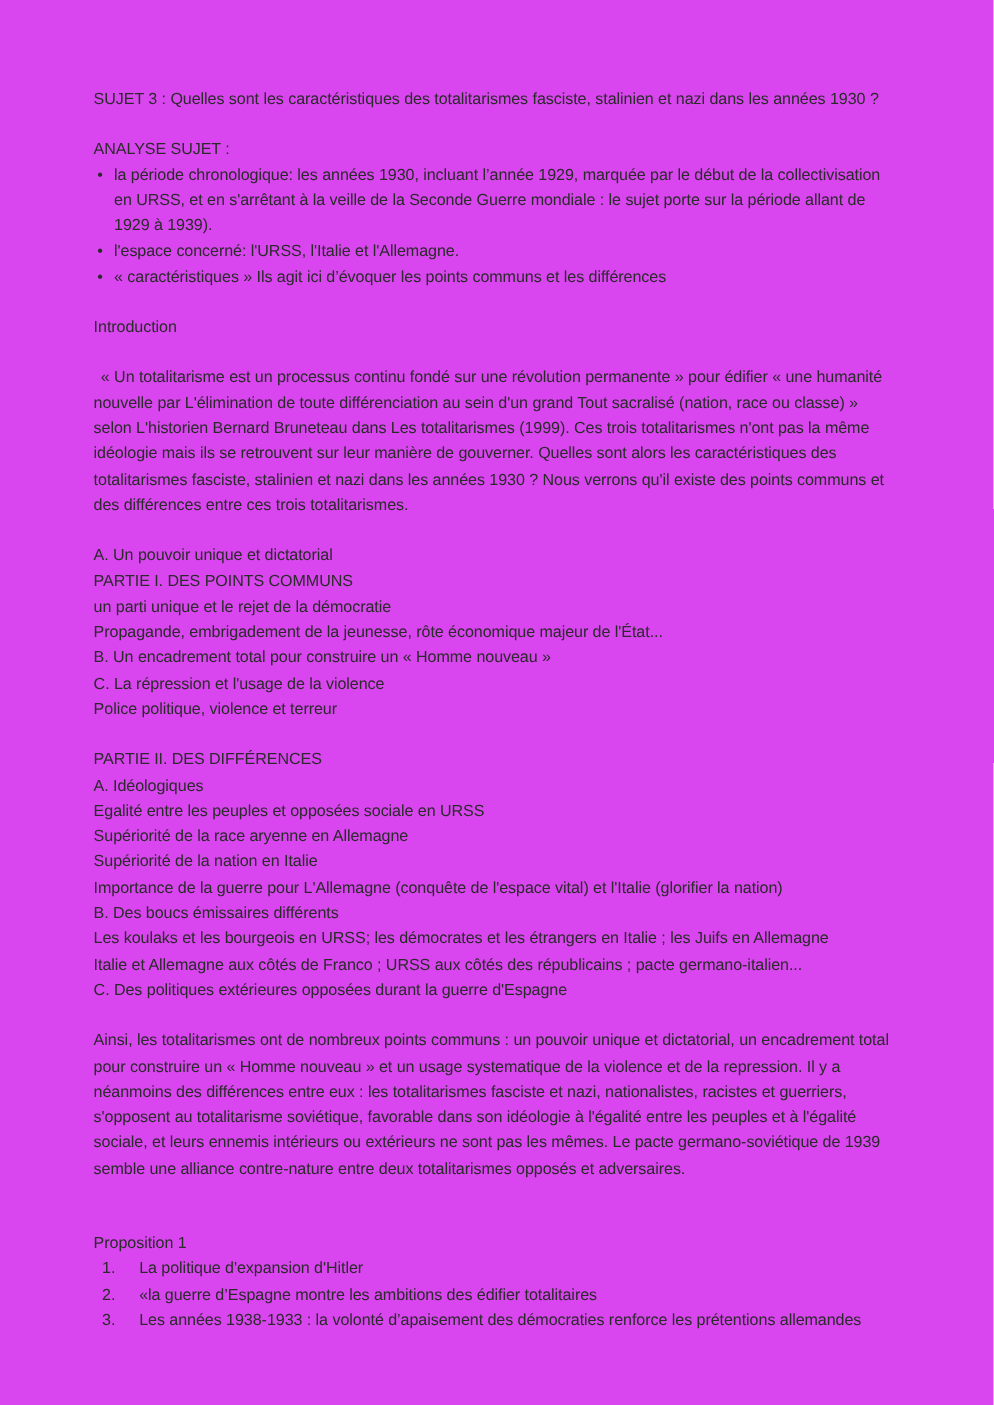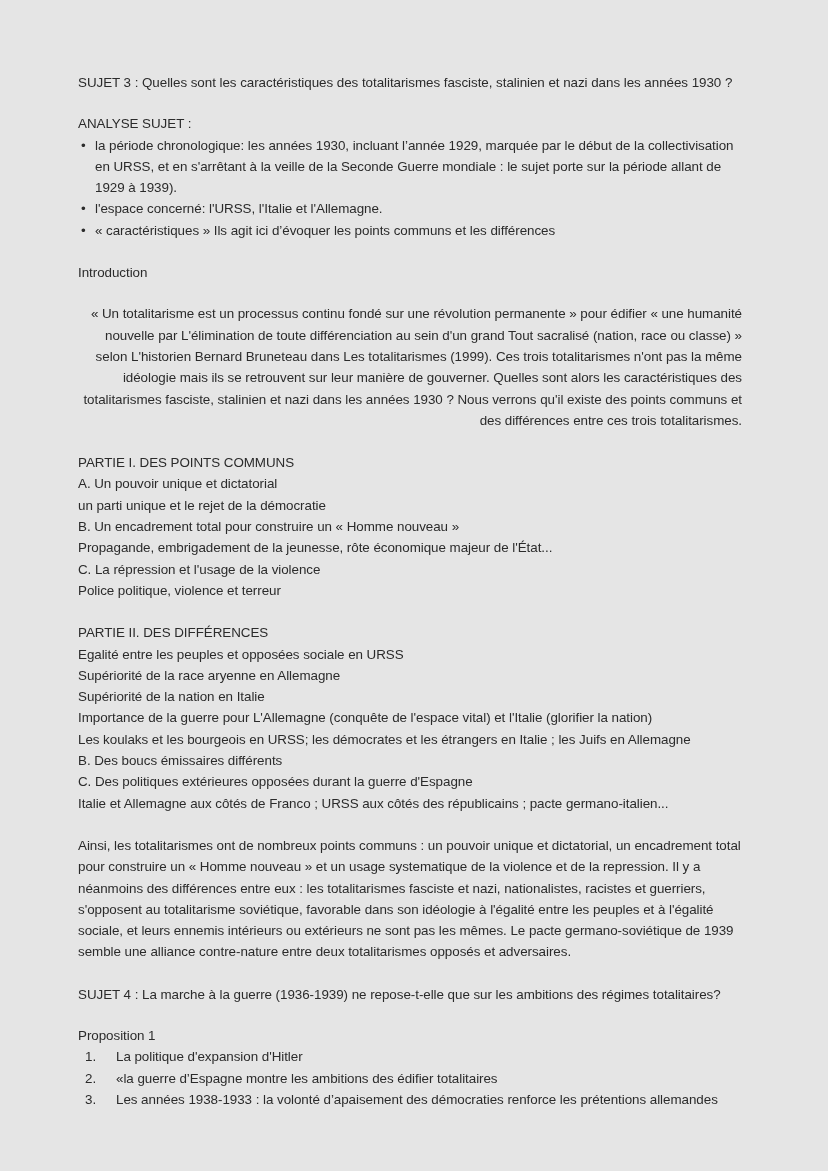--- a/index.html
+++ b/index.html
@@ -5,21 +5,21 @@
 <style>
   html, body {
     margin: 0;
     padding: 0;
     background: #ffffff;
   }
   .page {
     position: relative;
     width: 828px;
     height: 1171px;
-    background: #e5e5e5;
+    background: #d946ef;
     overflow: hidden;
     font-family: "Liberation Sans", "DejaVu Sans", sans-serif;
     color: #2b2b2b;
   }
   .content {
     position: absolute;
     left: 78px;
     top: 72px;
     width: 664px;
   }
@@ -27,21 +27,21 @@
     font-size: 13.4px;
     line-height: 21.3px;
     letter-spacing: -0.05px;
     text-align: left;
     color: #2b2b2b;
   }
   .gap-md { height: 20px; }
   .gap-lg { height: 21px; }
 
   .para { margin: 0; }
-  .para-indent { margin: 0; text-indent: 6px; text-align: right; }
+  .para-indent { margin: 0; text-indent: 6px; }
 
   
   .bullets {
     margin: 0;
     padding: 0;
     list-style: none;
   }
   .bullets li {
     position: relative;
     padding-left: 17px;
@@ -106,50 +106,50 @@
 
     <p class="blk para">Introduction</p>
 
     <div class="gap-md"></div>
 
     <p class="blk para-indent">« Un totalitarisme est un processus continu fondé sur une révolution permanente » pour édifier « une humanité nouvelle par L'élimination de toute différenciation au sein d'un grand Tout sacralisé (nation, race ou classe) » selon L'historien Bernard Bruneteau dans Les totalitarismes (1999). Ces trois totalitarismes n'ont pas la même idéologie mais ils se retrouvent sur leur manière de gouverner. Quelles sont alors les caractéristiques des totalitarismes fasciste, stalinien et nazi dans les années 1930 ? Nous verrons qu'il existe des points communs et des différences entre ces trois totalitarismes.</p>
 
     <div class="gap-lg"></div>
 
     <div class="blk lines">
+      <div>A. Un pouvoir unique et dictatorial</div>
       <div>PARTIE I. DES POINTS COMMUNS</div>
-      <div>A. Un pouvoir unique et dictatorial</div>
       <div>un parti unique et le rejet de la démocratie</div>
+      <div>Propagande, embrigadement de la jeunesse, rôte économique majeur de l'État...</div>
       <div>B. Un encadrement total pour construire un « Homme nouveau »</div>
-      <div>Propagande, embrigadement de la jeunesse, rôte économique majeur de l'État...</div>
       <div>C. La répression et l'usage de la violence</div>
       <div>Police politique, violence et terreur</div>
     </div>
 
     <div class="gap-lg"></div>
 
     <div class="blk lines">
       <div>PARTIE II. DES DIFFÉRENCES</div>
+      <div>A. Idéologiques</div>
       <div>Egalité entre les peuples et opposées sociale en URSS</div>
       <div>Supériorité de la race aryenne en Allemagne</div>
       <div>Supériorité de la nation en Italie</div>
       <div>Importance de la guerre pour L'Allemagne (conquête de l'espace vital) et l'Italie (glorifier la nation)</div>
+      <div>B. Des boucs émissaires différents</div>
       <div>Les koulaks et les bourgeois en URSS; les démocrates et les étrangers en Italie ; les Juifs en Allemagne</div>
-      <div>B. Des boucs émissaires différents</div>
+      <div>Italie et Allemagne aux côtés de Franco ; URSS aux côtés des républicains ; pacte germano-italien...</div>
       <div>C. Des politiques extérieures opposées durant la guerre d'Espagne</div>
-      <div>Italie et Allemagne aux côtés de Franco ; URSS aux côtés des républicains ; pacte germano-italien...</div>
     </div>
 
     <div class="gap-lg"></div>
 
     <p class="blk para">Ainsi, les totalitarismes ont de nombreux points communs : un pouvoir unique et dictatorial, un encadrement total pour construire un « Homme nouveau » et un usage systematique de la violence et de la repression. Il y a néanmoins des différences entre eux : les totalitarismes fasciste et nazi, nationalistes, racistes et guerriers, s'opposent au totalitarisme soviétique, favorable dans son idéologie à l'égalité entre les peuples et à l'égalité sociale, et leurs ennemis intérieurs ou extérieurs ne sont pas les mêmes. Le pacte germano-soviétique de 1939 semble une alliance contre-nature entre deux totalitarismes opposés et adversaires.</p>
 
     <div class="gap-lg"></div>
 
-    <p class="blk para">SUJET 4 : La marche à la guerre (1936-1939) ne repose-t-elle que sur les ambitions des régimes totalitaires?</p>
 
     <div class="gap-md"></div>
 
     <p class="blk para">Proposition 1</p>
 
     <ol class="numlist blk">
       <li>
         <span class="num">1.</span>
         <span>La politique d'expansion d'Hitler</span>
       </li>

